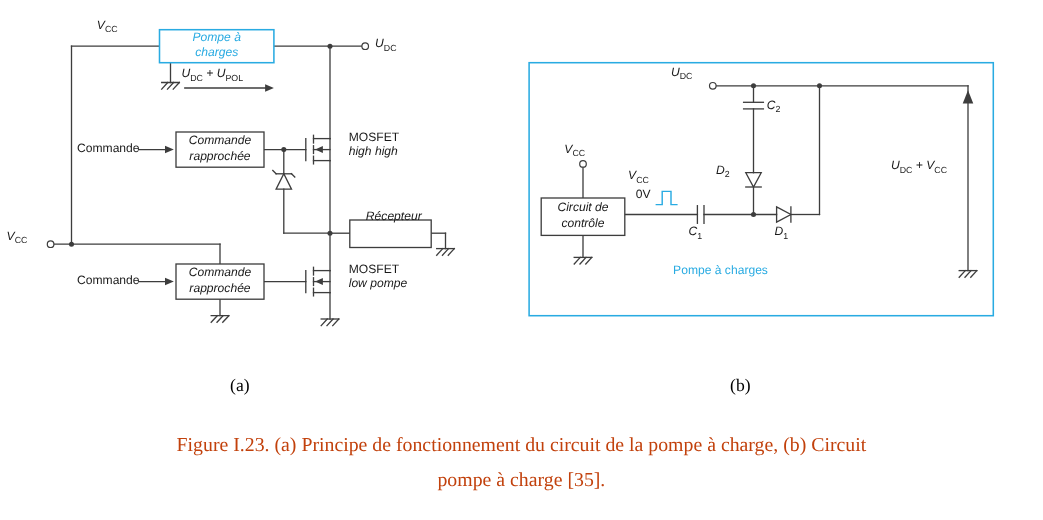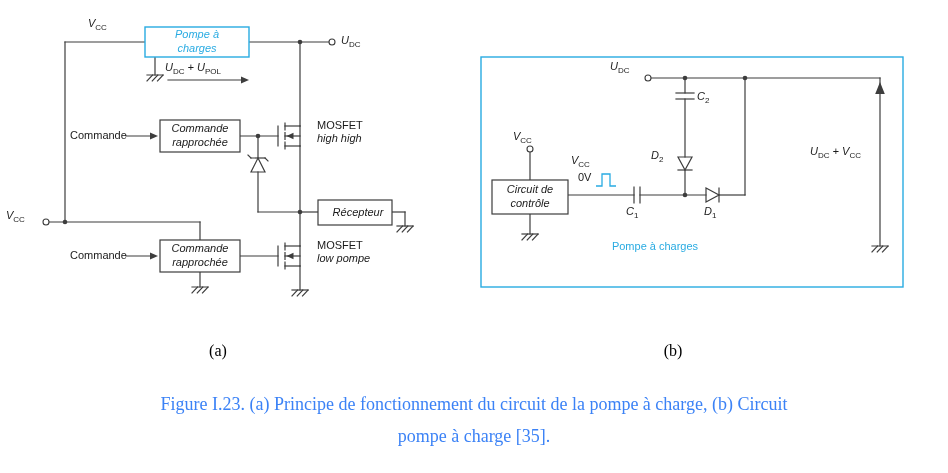--- a/index.html
+++ b/index.html
@@ -17,21 +17,21 @@
   .lbl{position:absolute;font-size:11px;line-height:1.15;white-space:nowrap;}
   .lbl i{font-style:italic;}
   .lbl sub{font-size:8px;line-height:0;}
   .it{font-style:italic;}
   .cyan{color:var(--accent_cyan,#29abe2);}
   .boxlbl{position:absolute;display:flex;align-items:center;justify-content:center;
           text-align:center;font-size:11px;line-height:1.25;white-space:pre-line;font-style:italic;}
   .sublabel{position:absolute;font-family:"Liberation Serif",serif;font-size:16px;
             text-align:center;color:#000;}
   .caption{position:absolute;left:0;width:100%;text-align:center;
-           font-family:"Liberation Serif",serif;font-size:18px;color:#3b82f6;}
+           font-family:"Liberation Serif",serif;font-size:18px;color:#c2410c;}
 </style>
 </head>
 <body>
 
 <div class="stage">
 
   <svg width="948" height="473" viewBox="0 0 948 473">
     <defs>
       <g id="gnd">
         <line class="w" x1="-8" y1="0" x2="8" y2="0"></line>
@@ -161,21 +161,21 @@
   <div class="lbl" style="left:88px;top:17px"><i>V</i><sub>CC</sub></div>
   <div class="boxlbl cyan" style="left:145px;top:27px;width:104px;height:30px">Pompe à
 charges</div>
   <div class="lbl" style="left:341px;top:34px"><i>U</i><sub>DC</sub></div>
   <div class="lbl" style="left:165px;top:61px"><i>U</i><sub>DC</sub><i> + U</i><sub>POL</sub></div>
   <div class="lbl" style="left:70px;top:129px">Commande</div>
   <div class="boxlbl" style="left:160px;top:120px;width:80px;height:32px">Commande
 rapprochée</div>
   <div class="lbl" style="left:317px;top:119px">MOSFET</div>
   <div class="lbl it" style="left:317px;top:132px">high high</div>
-  <div class="boxlbl" style="left:318px;top:200px;width:80px;height:25px">Récepteur</div>
+  <div class="boxlbl" style="left:318px;top:185px;width:80px;height:25px">Récepteur</div>
   <div class="lbl" style="left:6px;top:209px"><i>V</i><sub>CC</sub></div>
   <div class="lbl" style="left:70px;top:249px">Commande</div>
   <div class="boxlbl" style="left:160px;top:240px;width:80px;height:32px">Commande
 rapprochée</div>
   <div class="lbl" style="left:317px;top:239px">MOSFET</div>
   <div class="lbl it" style="left:317px;top:252px">low pompe</div>
 
   <div class="lbl" style="left:610px;top:60px"><i>U</i><sub>DC</sub></div>
   <div class="lbl" style="left:697px;top:90px"><i>C</i><sub>2</sub></div>
   <div class="lbl" style="left:513px;top:130px"><i>V</i><sub>CC</sub></div>

